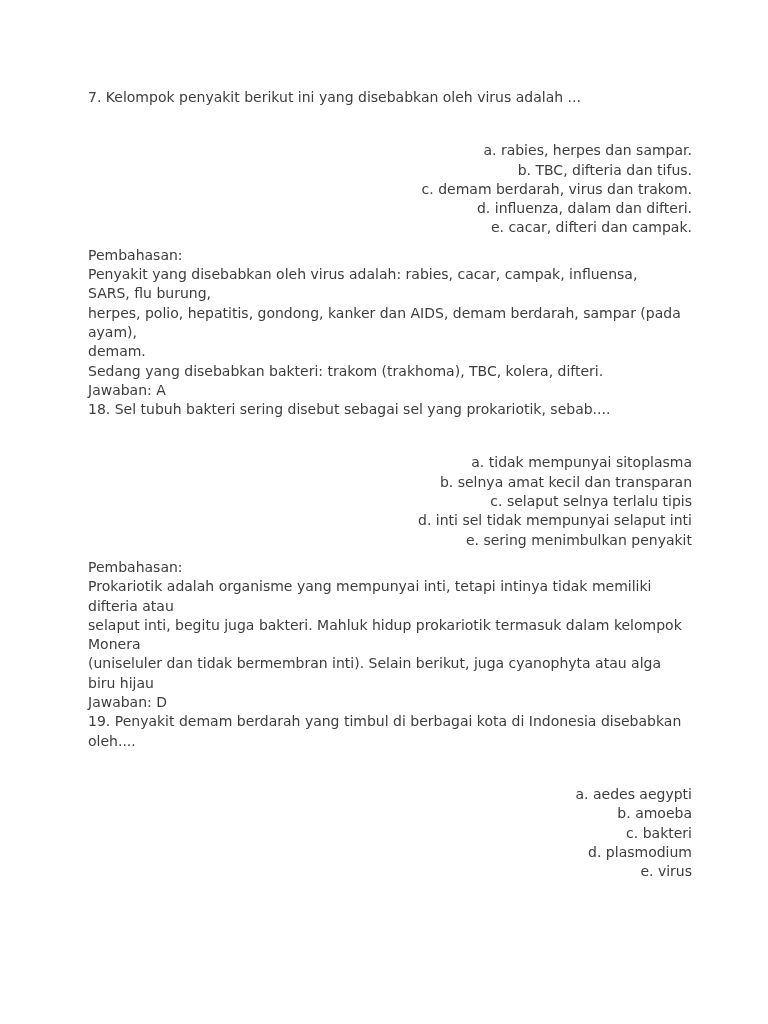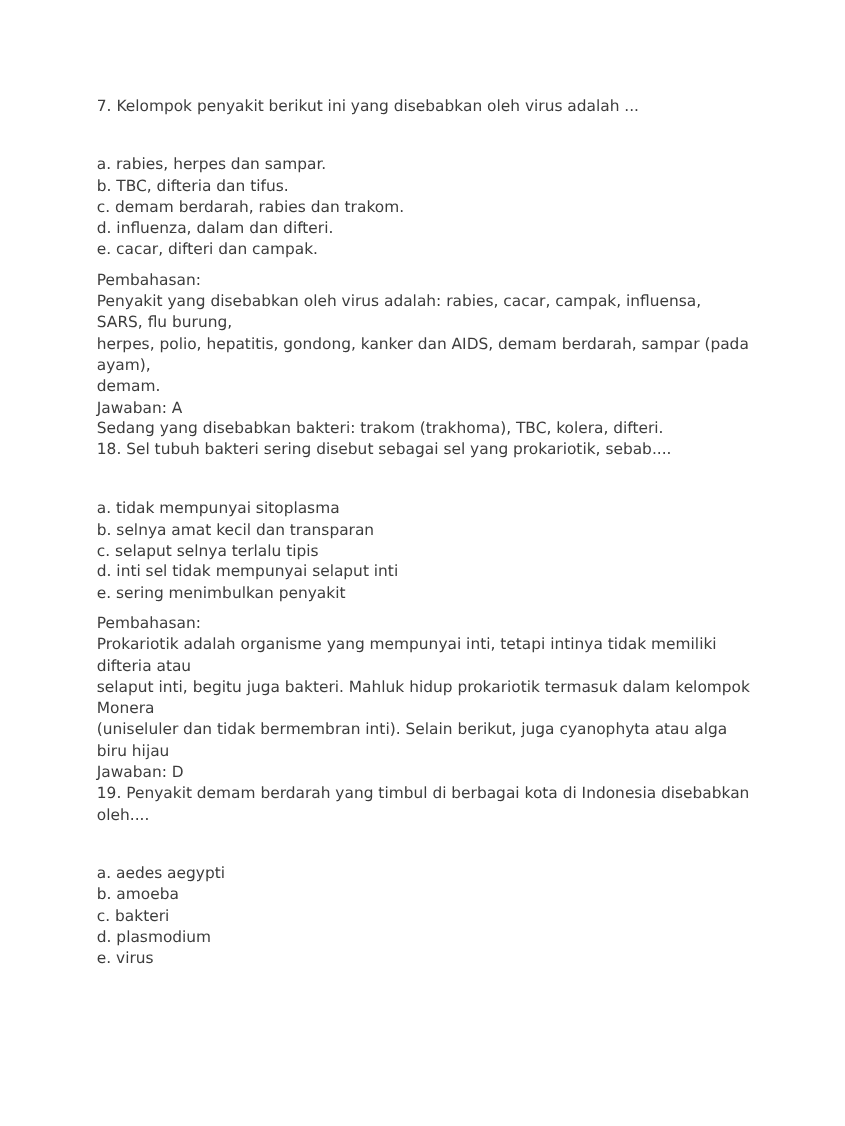--- a/index.html
+++ b/index.html
@@ -22,52 +22,53 @@
     font-size: 14px;
     line-height: 19.3px;
     color: #3d3d3d;
     -webkit-font-smoothing: antialiased;
   }
   .line {
     white-space: nowrap;
   }
   .options {
     margin-top: 34px;
+    text-align: right;
   }
   .discussion {
     margin-top: 8px;
   }
   .question-block + .question-block {
   }
 </style>
 </head>
 <body>
 
 <main class="page">
 
   <section class="question-block">
     <div class="q-text">
       <div class="line">7. Kelompok penyakit berikut ini yang disebabkan oleh virus adalah ...</div>
     </div>
     <div class="options">
       <div class="line">a. rabies, herpes dan sampar.</div>
       <div class="line">b. TBC, difteria dan tifus.</div>
-      <div class="line">c. demam berdarah, rabies dan trakom.</div>
+      <div class="line">c. demam berdarah, virus dan trakom.</div>
       <div class="line">d. influenza, dalam dan difteri.</div>
       <div class="line">e. cacar, difteri dan campak.</div>
     </div>
     <div class="discussion">
       <div class="line">Pembahasan:</div>
       <div class="line">Penyakit yang disebabkan oleh virus adalah: rabies, cacar, campak, influensa,</div>
       <div class="line">SARS, flu burung,</div>
       <div class="line">herpes, polio, hepatitis, gondong, kanker dan AIDS, demam berdarah, sampar (pada</div>
       <div class="line">ayam),</div>
       <div class="line">demam.</div>
+      <div class="line">Sedang yang disebabkan bakteri: trakom (trakhoma), TBC, kolera, difteri.</div>
       <div class="line">Jawaban: A</div>
-      <div class="line">Sedang yang disebabkan bakteri: trakom (trakhoma), TBC, kolera, difteri.</div>
     </div>
   </section>
 
   <section class="question-block">
     <div class="q-text">
       <div class="line">18. Sel tubuh bakteri sering disebut sebagai sel yang prokariotik, sebab....</div>
     </div>
     <div class="options">
       <div class="line">a. tidak mempunyai sitoplasma</div>
       <div class="line">b. selnya amat kecil dan transparan</div>

